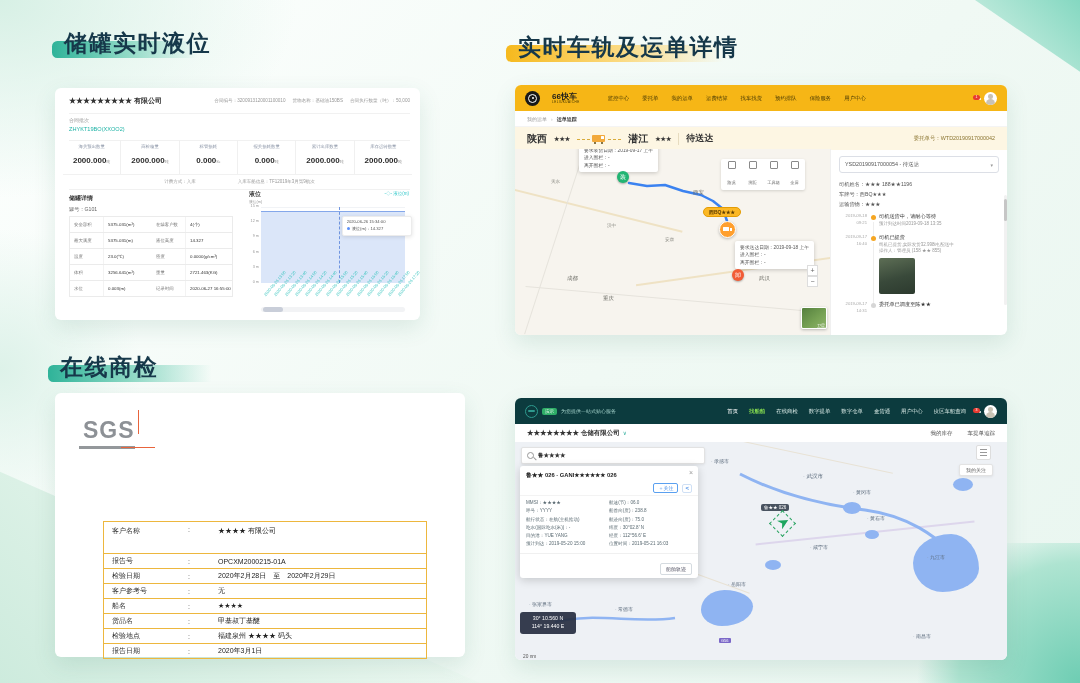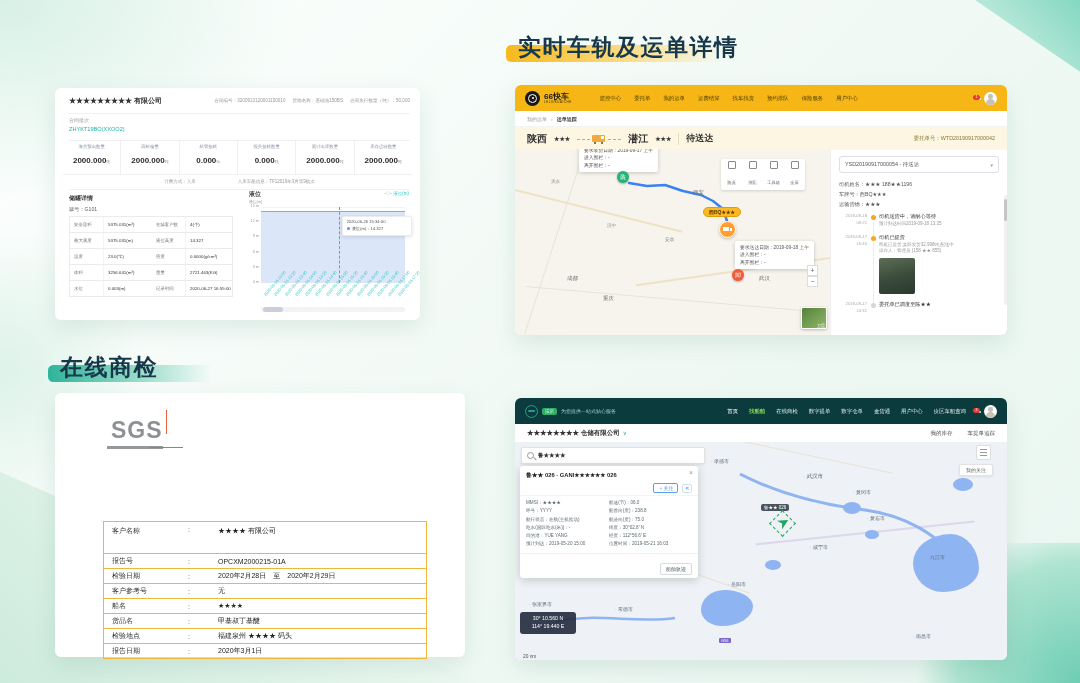--- a/index.html
+++ b/index.html
@@ -75,21 +75,21 @@
   .xlabels{position:absolute;left:16px;top:96px;width:150px;height:18px;display:flex;overflow:visible;}
   .xlabels span{width:10.3px;flex:none;font-size:4px;color:#3ec6c0;transform:rotate(-50deg);transform-origin:100% 0;
     white-space:nowrap;text-align:right;}
   .dzoom{position:absolute;left:18px;top:117px;width:144px;height:5px;background:#f2f3f5;border-radius:3px;}
   .dzoom .thumb{position:absolute;left:2px;top:0;width:20px;height:5px;background:#c9ced9;border-radius:3px;}
   
   .tk-header{height:26px;background:#f6b616;display:flex;align-items:center;padding:0 10px;}
   .tk-logo{width:15px;height:15px;border-radius:50%;background:#191919;position:relative;flex:none;}
   .tk-logo::before{content:"";position:absolute;left:3px;top:3px;width:9px;height:9px;border:1.4px solid #fff;border-radius:50%;box-sizing:border-box;}
   .tk-logo::after{content:"";position:absolute;left:6.5px;top:6.5px;width:2px;height:2px;background:#fff;border-radius:50%;}
-  .tk-brand{margin-left:4px;line-height:1;}
+  .tk-brand{margin-left:12px;line-height:1;}
   .tk-brand .b1{display:block;font-size:8px;font-weight:bold;color:#1c1c1c;}
   .tk-brand .b2{display:block;font-size:3px;color:#3a2f00;letter-spacing:.5px;}
   .tk-nav{display:flex;gap:13px;margin-left:28px;}
   .tk-nav span{font-size:5.4px;color:#4a3b05;}
   .tk-right{margin-left:auto;display:flex;align-items:center;gap:8px;}
   .bell{width:7px;height:7px;background:#fff;border-radius:4px 4px 1px 1px;position:relative;}
   .bell::after{content:"";position:absolute;left:2.5px;bottom:-2px;width:2px;height:2px;background:#fff;border-radius:50%;}
   .badge{position:absolute;right:-4px;top:-3px;min-width:5px;height:5px;border-radius:3px;background:#e83a30;color:#fff;
     font-size:3.5px;line-height:5px;text-align:center;padding:0 1px;}
   .avatar{width:13px;height:13px;border-radius:50%;background:#fff;position:relative;overflow:hidden;}
@@ -162,21 +162,21 @@
   .tl-axis .d{position:absolute;left:4px;top:2px;width:5px;height:5px;border-radius:50%;background:#f5a623;}
   .tl-axis .d.gray{background:#d6d6d6;}
   .tl-axis .l{position:absolute;left:6px;top:9px;bottom:-9px;width:1px;background:#eee;}
   .tl-body{flex:1;}
   .tl-title{font-size:5.2px;color:#333;line-height:1.4;}
   .tl-desc{font-size:4.5px;color:#999;line-height:1.5;}
   .tl-photo{width:36px;height:36px;margin-top:3px;border-radius:2px;background:linear-gradient(165deg,#5d6e55,#39493a 55%,#2c3a2e);}
   .tl-scroll{position:absolute;right:0;top:46px;height:110px;width:3px;background:#f1f1f1;border-radius:2px;}
   .tl-scroll span{position:absolute;top:4px;left:0;width:3px;height:22px;background:#c6c6c6;border-radius:2px;}
   
-  .sgs-logo{position:absolute;left:56px;top:24px;font-size:23px;font-weight:800;color:#8d9196;letter-spacing:1px;}
+  .sgs-logo{position:absolute;left:28px;top:24px;font-size:23px;font-weight:800;color:#8d9196;letter-spacing:1px;}
   .sgs-logo .ul{position:absolute;left:-4px;bottom:-5px;width:108%;height:3px;background:#94989b;}
   .sgs-logo .cm-v{position:absolute;right:-4px;top:-7px;width:1px;height:24px;background:#e8643c;}
   .sgs-logo .cm-h{position:absolute;right:-20px;bottom:-4px;width:34px;height:1px;background:#e8643c;}
   .sgs-h1{position:absolute;left:0;right:0;top:92px;text-align:center;font-size:12.5px;font-weight:bold;color:#222;letter-spacing:5px;}
   .sgs-h2{position:absolute;left:0;right:0;top:111px;text-align:center;font-size:8.5px;font-weight:bold;color:#222;}
   .sgs-table{position:absolute;left:48px;top:128px;width:322px;border:1.5px solid #edb73e;}
   .sgs-row{display:grid;grid-template-columns:84px 22px 1fr;align-items:center;height:14px;border-bottom:1.2px solid #edb73e;}
   .sgs-row:first-of-type{height:32px;align-items:start;padding-top:4px;box-sizing:border-box;}
   .sgs-row:last-of-type{border-bottom:none;}
   .sgs-row span{font-size:7px;color:#333;padding-left:8px;white-space:nowrap;}
@@ -250,20 +250,21 @@
 <body>
 
 <div class="page">
 
   <div class="bg-tl"></div>
   <div class="bg-left"></div>
   <div class="bg-tr"></div>
   <div class="bg-bl"></div>
   <div class="bg-br"></div>
 
+  <div class="sec-title" id="title-tank">储罐实时液位</div>
   <div class="sec-title yellow" id="title-truck">实时车轨及运单详情</div>
   <div class="sec-title" id="title-sgs">在线商检</div>
 
   <div class="card" id="card-tank">
     <div class="t-head">
       <span class="t-company">★★★★★★★★★ 有限公司</span>
       <span class="t-meta">
         <span>合同编号：3200913120001100010</span>
         <span>货物名称：基础油150BS</span>
         <span>合同执行数量（吨）：50,000</span>

